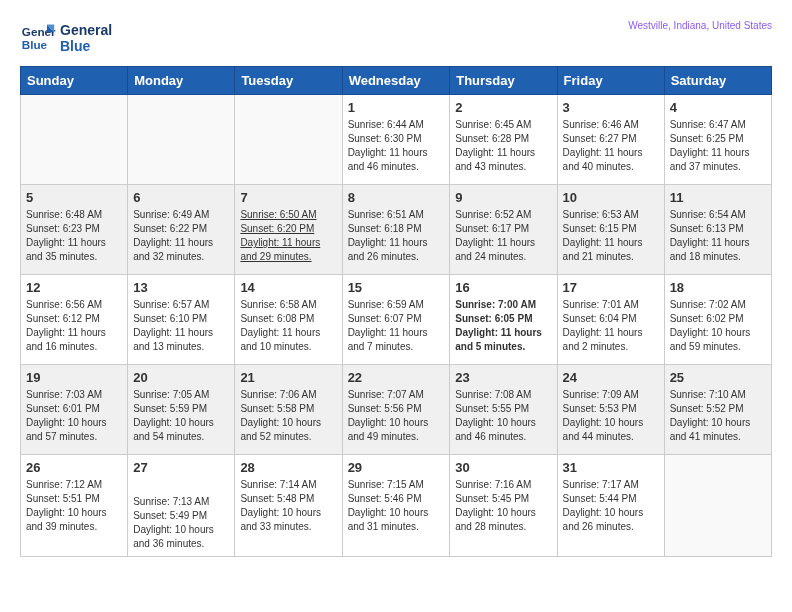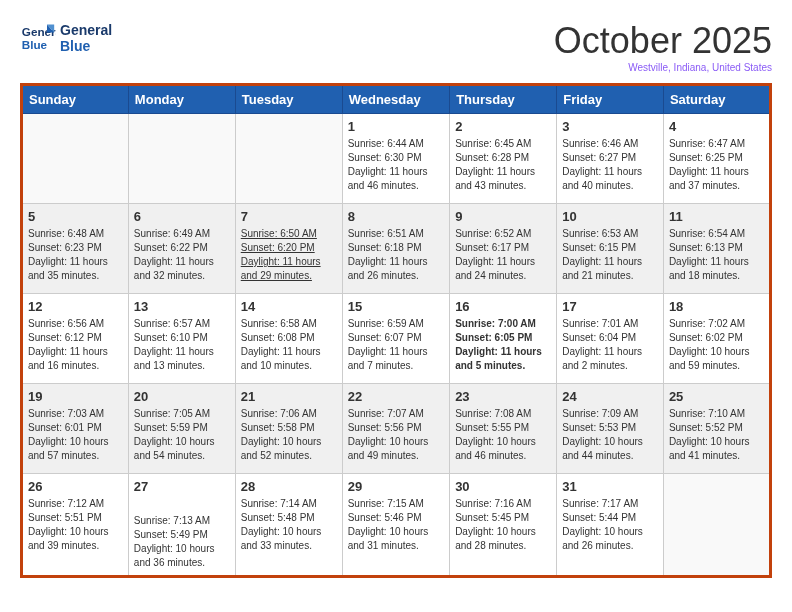--- a/index.html
+++ b/index.html
@@ -33,21 +33,21 @@
       color: #333;
       font-weight: normal;
     }
     .subtitle {
       font-size: 10px;
       color: #8b5cf6;
     }
     .calendar {
       width: 100%;
       border-collapse: collapse;
-      border: 3px solid #c2410c;
+      border: 1px solid #c2410c;
     }
     .calendar th {
       background-color: #2060b0;
       color: #fff;
       text-align: left;
       padding: 6px 6px;
       font-size: 13px;
       border: 1px solid #1a4a90;
     }
     .calendar td {
@@ -89,21 +89,20 @@
       <text x="2" y="32" font-size="13" font-weight="bold" fill="#2060b0">Blue</text>
       <polygon points="30,5 38,14 30,14" fill="#2060b0"></polygon>
       <polygon points="30,5 38,5 38,14" fill="#5090d0"></polygon>
     </svg>
     <div>
       <div style="font-size:14px;font-weight:bold;color:#1a3a6b;">General</div>
       <div style="font-size:14px;font-weight:bold;color:#2060b0;">Blue</div>
     </div>
   </div>
   <div class="title-section">
-    <div class="month-title">October 2025</div>
     <div class="subtitle">Westville, Indiana, United States</div>
   </div>
 </div>
 
 <table class="calendar">
   <thead>
     <tr>
       <th>Sunday</th>
       <th>Monday</th>
       <th>Tuesday</th>

